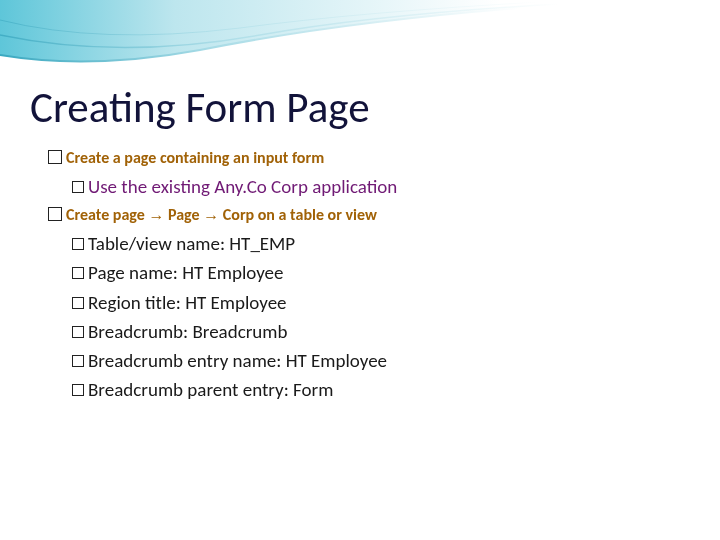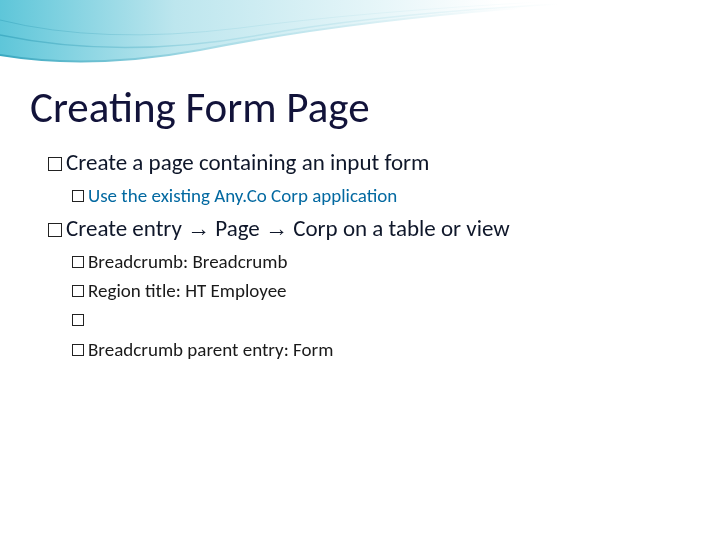--- a/index.html
+++ b/index.html
@@ -24,30 +24,30 @@
     padding: 85px 18px 0 30px;
   }
   .title {
     font-size: 43px;
     color: #12133a;
     font-weight: 400;
     margin: 0 0 18px 0;
     line-height: 1.05;
   }
   .lvl1 {
-    font-size: 23px;
-    color: #0f172a;
+    font-size: 16px;
+    color: #a16207;
     margin: 0 0 6px 0;
     padding-left: 18px;
     line-height: 1.28;
-    font-weight: 400;
+    font-weight: 700;
   }
   .lvl2 {
     font-size: 19px;
-    color: #0369a1;
+    color: #701a75;
     margin: 0 0 6px 0;
     padding-left: 42px;
     line-height: 1.28;
     font-weight: 400;
   }
   .lvl3 {
     font-size: 19px;
     color: #1a1a1a;
     margin: 0 0 4px 0;
     padding-left: 42px;
@@ -99,28 +99,34 @@
 
   <p class="lvl1">
     <span class="bullet"></span><span>Create a page containing an input form</span>
   </p>
 
   <p class="lvl2">
     <span class="bullet sm"></span><span>Use the existing Any.Co Corp application</span>
   </p>
 
   <p class="lvl1">
-    <span class="bullet"></span><span>Create entry </span><span class="arrow">→</span><span> Page </span><span class="arrow">→</span><span> Corp on a table or view</span>
+    <span class="bullet"></span><span>Create page </span><span class="arrow">→</span><span> Page </span><span class="arrow">→</span><span> Corp on a table or view</span>
   </p>
 
   <p class="lvl3">
-    <span class="bullet sm"></span><span>Breadcrumb: Breadcrumb</span>
+    <span class="bullet sm"></span><span>Table/view name: HT_EMP</span>
+  </p>
+  <p class="lvl3">
+    <span class="bullet sm"></span><span>Page name: HT Employee</span>
   </p>
   <p class="lvl3">
     <span class="bullet sm"></span><span>Region title: HT Employee</span>
   </p>
   <p class="lvl3">
-    <span class="bullet sm"></span>
+    <span class="bullet sm"></span><span>Breadcrumb: Breadcrumb</span>
+  </p>
+  <p class="lvl3">
+    <span class="bullet sm"></span><span>Breadcrumb entry name: HT Employee</span>
   </p>
   <p class="lvl3">
     <span class="bullet sm"></span><span>Breadcrumb parent entry: Form</span>
   </p>
 </div>
 
 </body></html>

